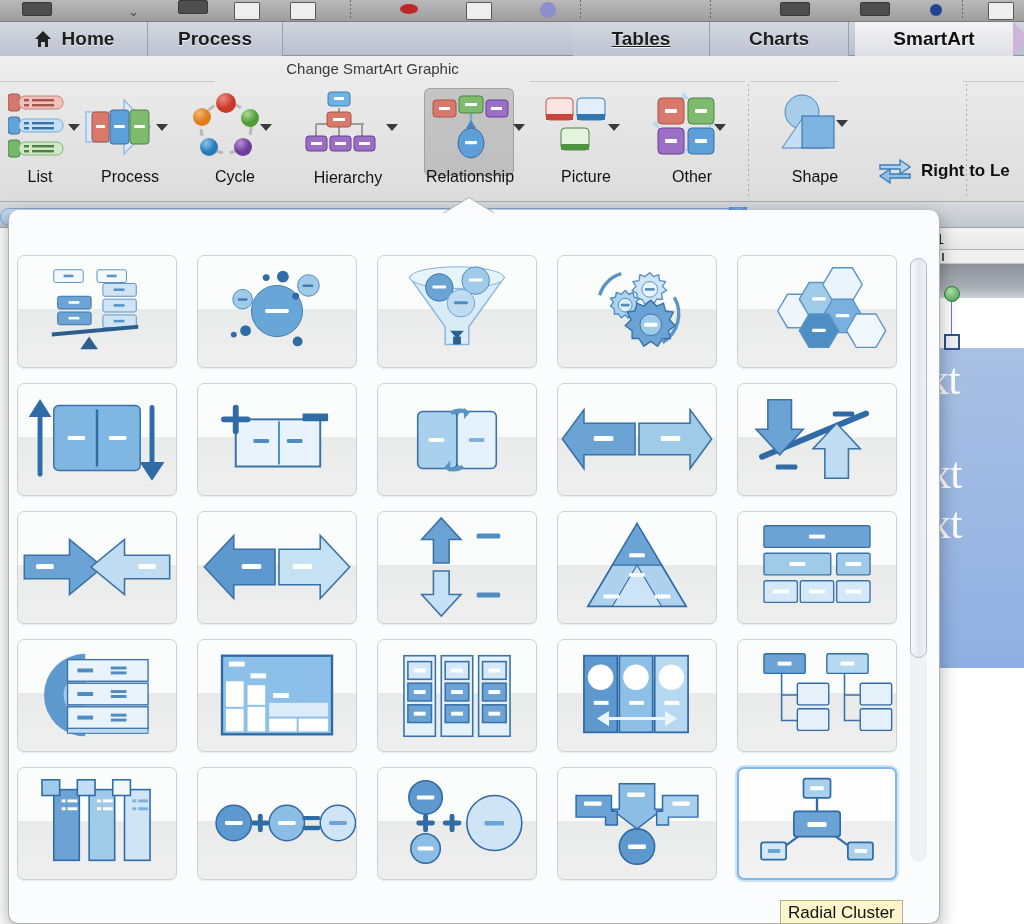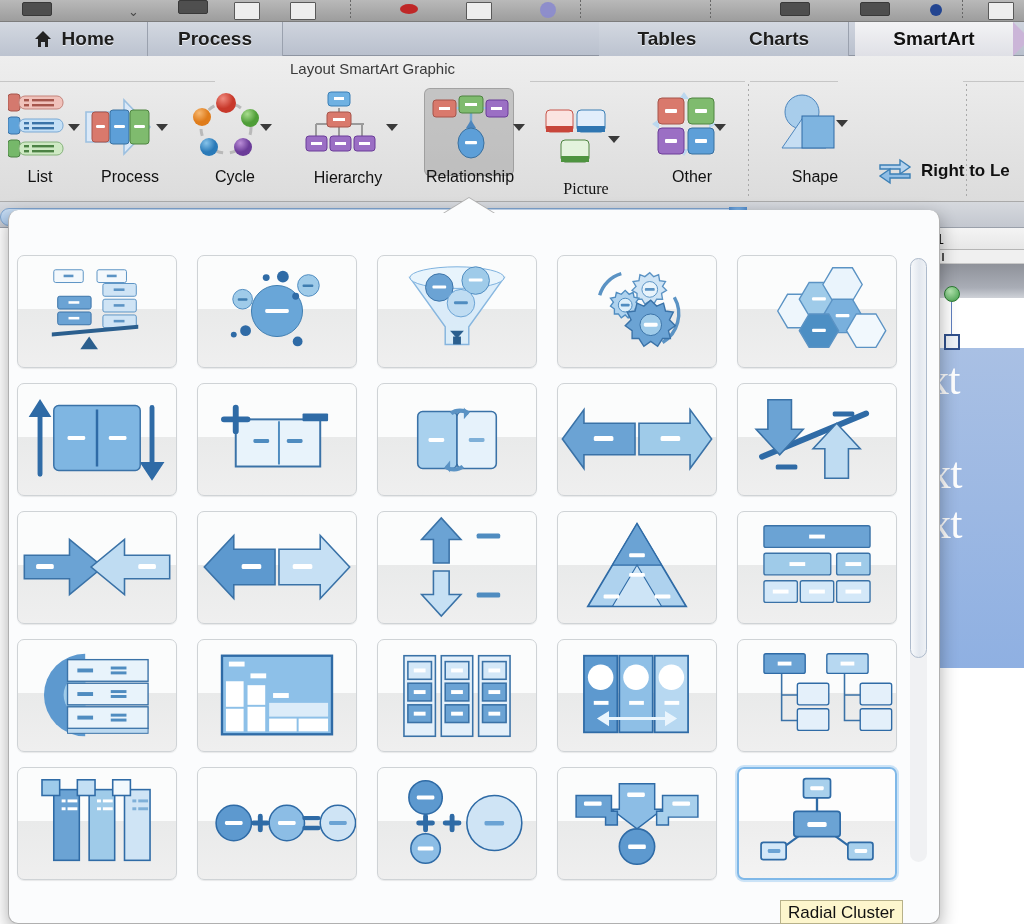--- a/index.html
+++ b/index.html
@@ -220,33 +220,33 @@
     <span class="homeicon">
       <svg width="20" height="20" viewBox="0 0 20 20">
           <path d="M10 2 L18 10 H15 V18 H12 V13 H8 V18 H5 V10 H2 Z" fill="#232323"></path>
         </svg>
     </span>
     <span>Home</span>
   </div>
   <div class="tab" style="left:148px;width:135px;">
     <span>Process</span>
   </div>
-  <div class="tab" style="left:599px;width:137px;">
+  <div class="tab" style="left:573px;width:137px;text-decoration:underline;">
     <span>Tables</span>
   </div>
   <div class="tab" style="left:710px;width:139px;">
     <span>Charts</span>
   </div>
   <div class="tab active" style="left:849px;width:158px;margin-left:6px;">
     <span>SmartArt</span>
   </div>
 </div>
 
 <div id="ribbon">
-  <div class="grp-title" style="left:0;width:745px;">Layout SmartArt Graphic</div>
+  <div class="grp-title" style="left:0;width:745px;">Change SmartArt Graphic</div>
   <div class="grp-rule" style="left:0;width:215px;"></div>
   <div class="grp-rule" style="left:530px;width:215px;"></div>
   <div class="grp-rule" style="left:750px;width:88px;"></div>
   <div class="grp-rule" style="left:963px;width:61px;"></div>
   <div class="grp-divider" style="left:748px;"></div>
   <div class="grp-divider" style="left:966px;"></div>
 
   <div class="rb-sel" style="left:424px;top:32px;width:90px;height:88px;"></div>
 
   <div class="rb-item" style="left:0px;top:34px;width:80px;">
@@ -364,21 +364,21 @@
           <rect x="60" y="17" width="11" height="3" fill="#fff"></rect>
         <path d="M40 30 l5 8 h-10 z" fill="#4d86bd"></path>
         <ellipse cx="40" cy="53" rx="13" ry="15" fill="#5d9fd8" stroke="#39709f"></ellipse>
         <rect x="34" y="51" width="12" height="3.3" rx="1" fill="#fff"></rect>
       </svg>
       <span class="rb-caret" style="left:82px;top:34px;"></span>
     </div>
     <div class="rb-label" style="margin-top:4px;">Relationship</div>
   </div>
 
-  <div class="rb-item" style="left:538px;top:46px;width:96px;font-family:Liberation Serif, serif;">
+  <div class="rb-item" style="left:538px;top:34px;width:96px;">
     <div class="rb-icon" style="width:72px;height:74px;margin-left:6px;">
       <svg width="72" height="74" viewBox="0 0 72 74">
         <rect x="2" y="8" width="27" height="22" rx="4" fill="#fbe4e1" stroke="#c8554a"></rect>
           <rect x="2" y="24" width="27" height="6" rx="0 0 4 4" fill="#c8453a"></rect>
         <rect x="33" y="8" width="28" height="22" rx="4" fill="#e2eefb" stroke="#3b7fb5"></rect>
           <rect x="33" y="24" width="28" height="6" fill="#2f76b2"></rect>
         <rect x="17" y="38" width="28" height="22" rx="4" fill="#e3f3dd" stroke="#4e8441"></rect>
           <rect x="17" y="54" width="28" height="6" fill="#4e9440"></rect>
       </svg>
       <span class="rb-caret" style="left:64px;top:34px;"></span>

